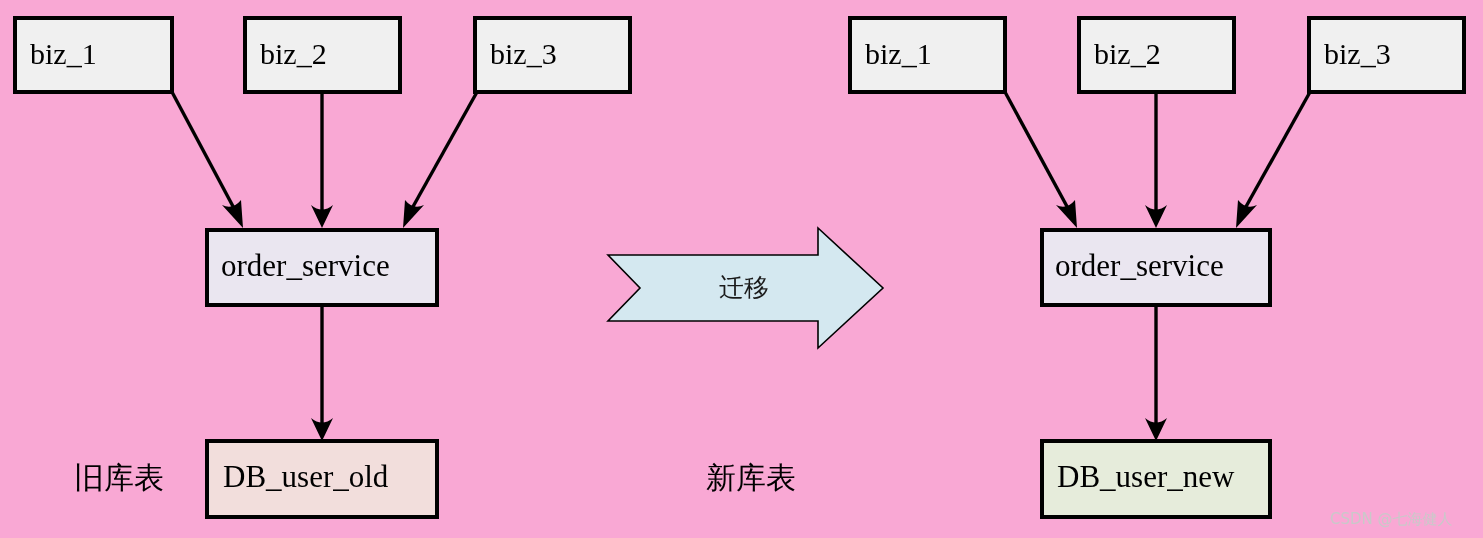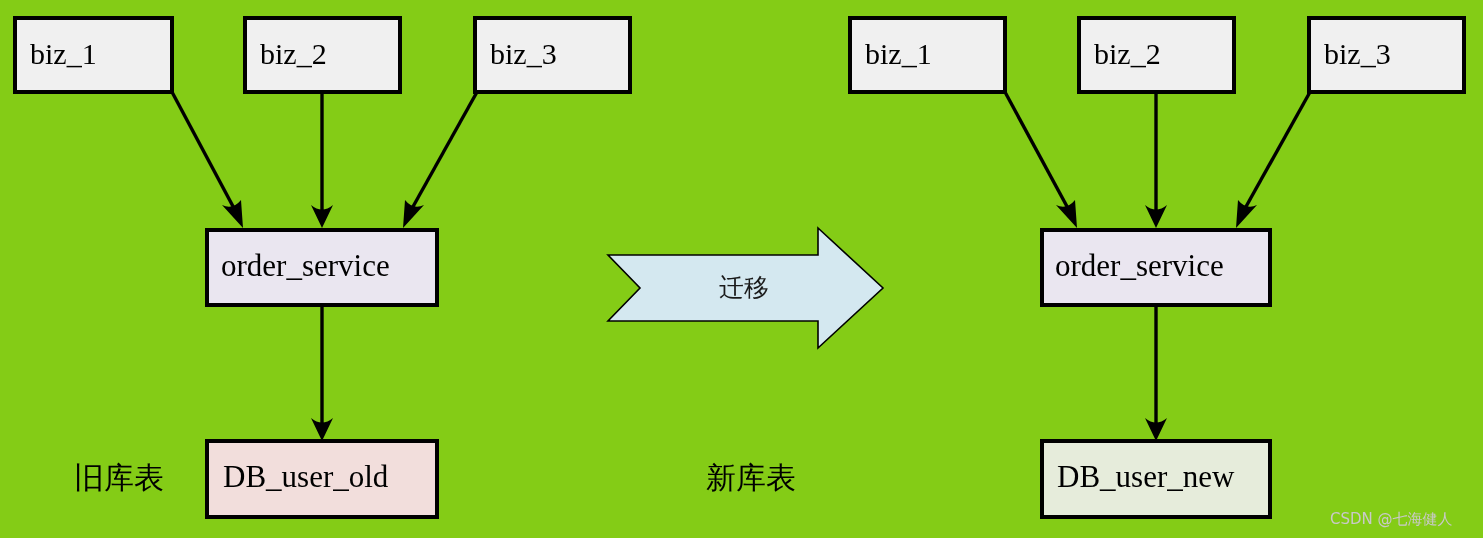--- a/index.html
+++ b/index.html
@@ -8,21 +8,21 @@
     padding: 0;
     background: #ffffff;
   }
   body {
     font-family: "Liberation Serif", "DejaVu Serif", serif;
   }
   #diagram-root {
     position: relative;
     width: 1483px;
     height: 538px;
-    background: #84cc16;
+    background: #f9a8d4;
     overflow: hidden;
   }
   #diagram-svg {
     position: absolute;
     left: 0;
     top: 0;
     width: 1483px;
     height: 538px;
   }
   .node-label {

